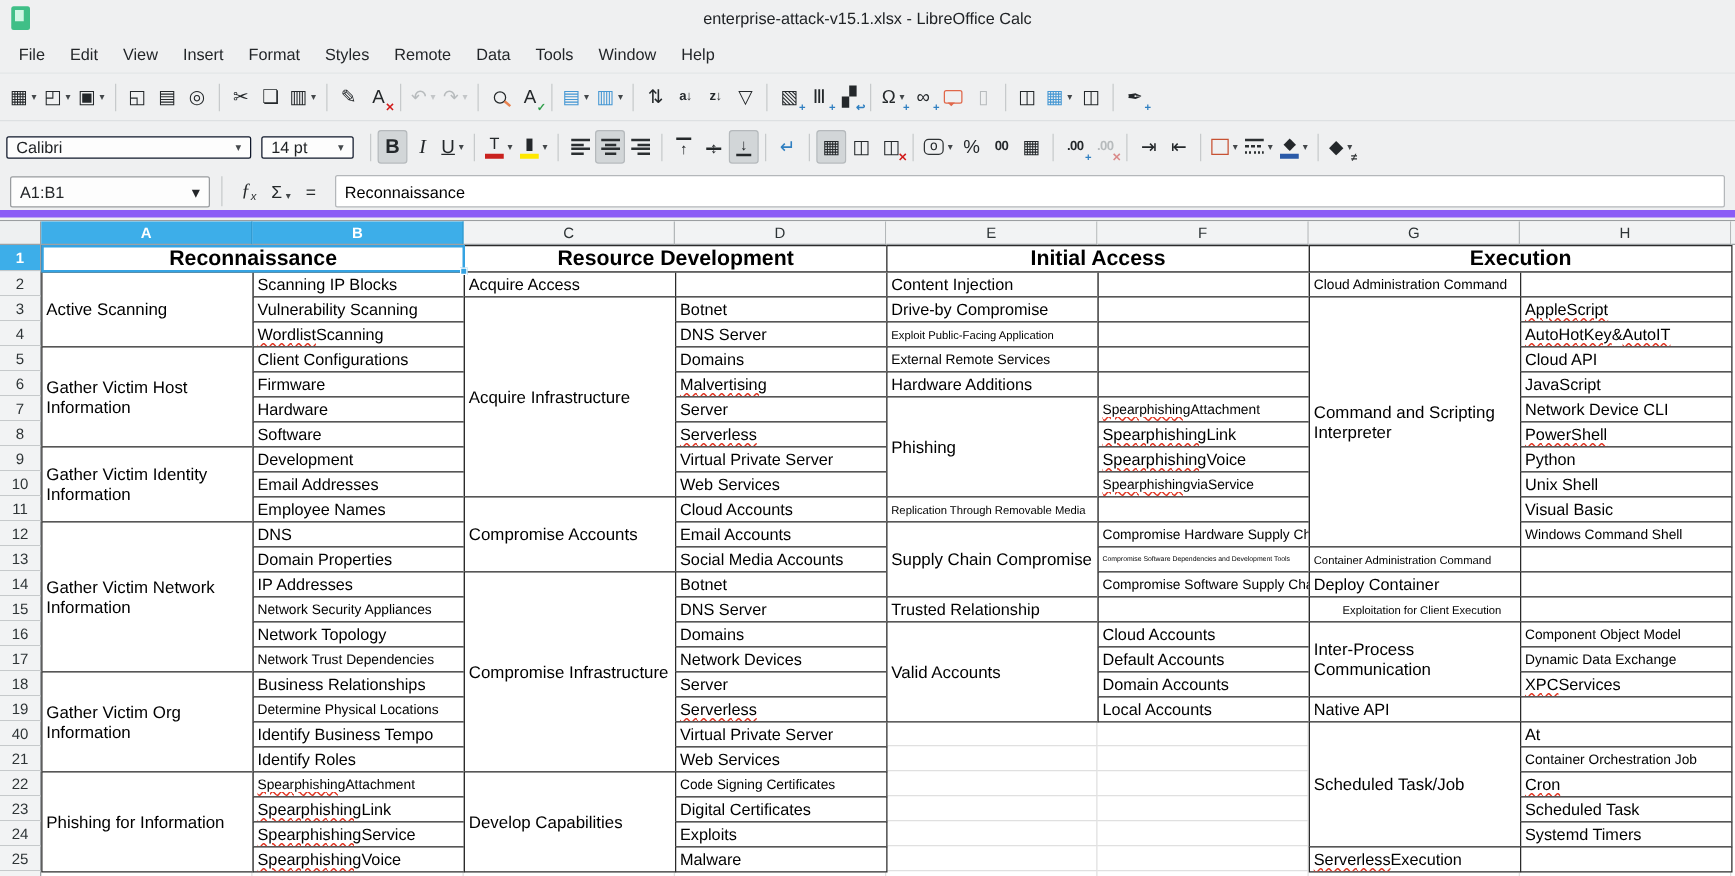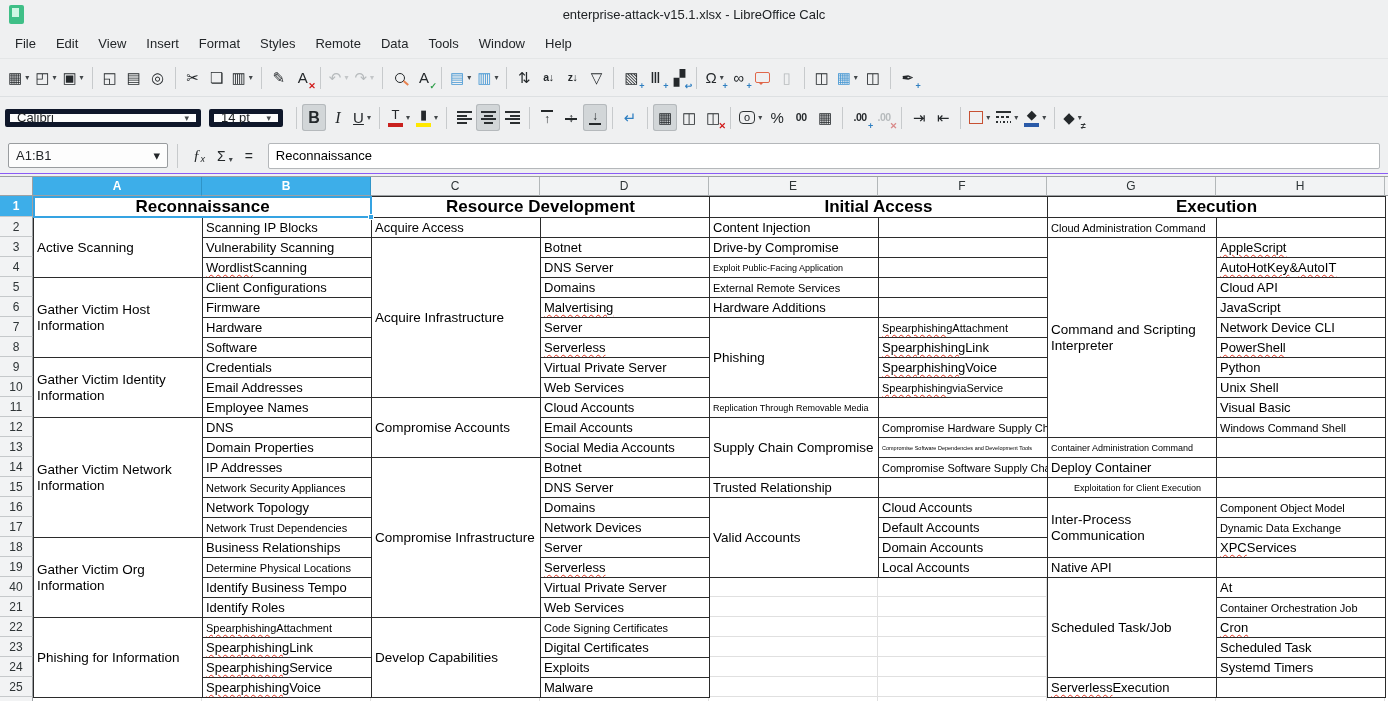--- a/index.html
+++ b/index.html
@@ -26,21 +26,21 @@
   .tbtn .g { font-size:15px; line-height:1; }
   .tbtn.act { background:#d2d6d8; box-shadow: inset 0 0 0 1px #b5b9bc; }
   .tbtn.dis { color:#b7bbbd; }
   .tbtn.dis .g { color:#b7bbbd !important; }
   .dd { font-size:8px; margin-left:3px; color:#43474a; }
   .dis .dd { color:#c3c6c8; }
   .sub { position:absolute; right:-1px; bottom:0; font-size:9px; font-weight:bold; line-height:1; }
   .tsep { width:1px; height:22px; background:#c7cacc; margin:0 5px; flex:0 0 1px; }
 
   .combo { display:flex; align-items:center; justify-content:space-between; background:#fdfdfd;
-    border:5px solid #0f172a; border-radius:2px; height:18px; padding:0 7px; font-size:13px;
+    border:1px solid #0f172a; border-radius:2px; height:18px; padding:0 7px; font-size:13px;
     margin-right:8px; color:#1d2023; }
   .combo .chev { font-size:9px; color:#45494c; margin-left:8px; }
 
   .bold-g .g { font-weight:bold; font-size:16px; }
   .italic-g .g { font-style:italic; font-family:"Liberation Serif",serif; font-size:16px; }
   .uline-g .g { text-decoration:underline; font-size:15px; }
   .small-g .g { font-size:10.5px; font-weight:bold; letter-spacing:-0.5px; }
   .boxed .g { border:1.4px solid #2f3335; border-radius:4px; padding:0 4px; font-size:11px; }
 
   .barwrap { display:inline-flex; flex-direction:column; align-items:center; }
@@ -74,21 +74,21 @@
       repeating-linear-gradient(to right,#2b2f31 0 3px,transparent 3px 5px),
       repeating-linear-gradient(to right,#2b2f31 0 1.5px,transparent 1.5px 3.5px);
     background-size:15px 2px,15px 2px,15px 2px;
     background-position:0 0,0 5px,0 10px; }
   .ic-comment { width:15px; height:11px; border:1.6px solid #e0674a; border-radius:2px; position:relative; }
   .ic-comment::after { content:''; position:absolute; left:2px; bottom:-6px;
     border:3px solid transparent; border-top-color:#e0674a; }
 
   
   .formulabar { height:36px; display:flex; align-items:center; background:#eff0f1; padding:0 8px;
-    border-bottom:1px solid #8b5cf6; }
+    border-bottom:6px solid #8b5cf6; }
   .namebox { width:160px; height:25px; background:#fdfdfd; border:1px solid #999c9f; border-radius:2px;
     display:flex; align-items:center; justify-content:space-between; padding:0 7px; font-size:13px; }
   .fb-sep { width:1px; height:24px; background:#c7cacc; margin:0 9px; }
   .fb-ic { font-size:14px; color:#24282a; padding:0 6px; background:transparent; border:none;
     display:inline-flex; align-items:flex-end; font-family:inherit; }
   .fb-ic .fx-f { font-style:italic; font-family:"Liberation Serif",serif; font-size:15px; }
   .fb-ic .fx-x { font-size:9px; font-style:italic; }
   .formula-input { flex:1; height:26px; margin-left:9px; background:#fff; border:1px solid #b4b7ba;
     border-radius:2px; font-size:13px; padding:0 7px; font-family:"Liberation Sans",sans-serif; color:#000; }
 
@@ -688,21 +688,21 @@
       <div class="cell grp" style="left: 33px; top: 240px; width: 170px; height: 121px;">Gather Victim Network Information</div>
       <div class="cell grp" style="left: 33px; top: 360px; width: 170px; height: 81px;">Gather Victim Org Information</div>
       <div class="cell grp" style="left: 33px; top: 440px; width: 170px; height: 81px;">Phishing for Information</div>
       <div class="cell" style="left: 202px; top: 40px; width: 170px; height: 21px;">Scanning IP Blocks</div>
       <div class="cell" style="left: 202px; top: 60px; width: 170px; height: 21px;">Vulnerability Scanning</div>
       <div class="cell" style="left: 202px; top: 80px; width: 170px; height: 21px;"><span class="mis">Wordlist</span> <span>Scanning</span></div>
       <div class="cell" style="left: 202px; top: 100px; width: 170px; height: 21px;">Client Configurations</div>
       <div class="cell" style="left: 202px; top: 120px; width: 170px; height: 21px;">Firmware</div>
       <div class="cell" style="left: 202px; top: 140px; width: 170px; height: 21px;">Hardware</div>
       <div class="cell" style="left: 202px; top: 160px; width: 170px; height: 21px;">Software</div>
-      <div class="cell" style="left: 202px; top: 180px; width: 170px; height: 21px;">Credentials</div>
+      <div class="cell" style="left: 202px; top: 180px; width: 170px; height: 21px;">Development</div>
       <div class="cell" style="left: 202px; top: 200px; width: 170px; height: 21px;">Email Addresses</div>
       <div class="cell" style="left: 202px; top: 220px; width: 170px; height: 21px;">Employee Names</div>
       <div class="cell" style="left: 202px; top: 240px; width: 170px; height: 21px;">DNS</div>
       <div class="cell" style="left: 202px; top: 260px; width: 170px; height: 21px;">Domain Properties</div>
       <div class="cell" style="left: 202px; top: 280px; width: 170px; height: 21px;">IP Addresses</div>
       <div class="cell sz-s" style="left: 202px; top: 300px; width: 170px; height: 21px;">Network Security Appliances</div>
       <div class="cell" style="left: 202px; top: 320px; width: 170px; height: 21px;">Network Topology</div>
       <div class="cell sz-s" style="left: 202px; top: 340px; width: 170px; height: 21px;">Network Trust Dependencies</div>
       <div class="cell" style="left: 202px; top: 360px; width: 170px; height: 21px;">Business Relationships</div>
       <div class="cell sz-s" style="left: 202px; top: 380px; width: 170px; height: 21px;">Determine Physical Locations</div>

